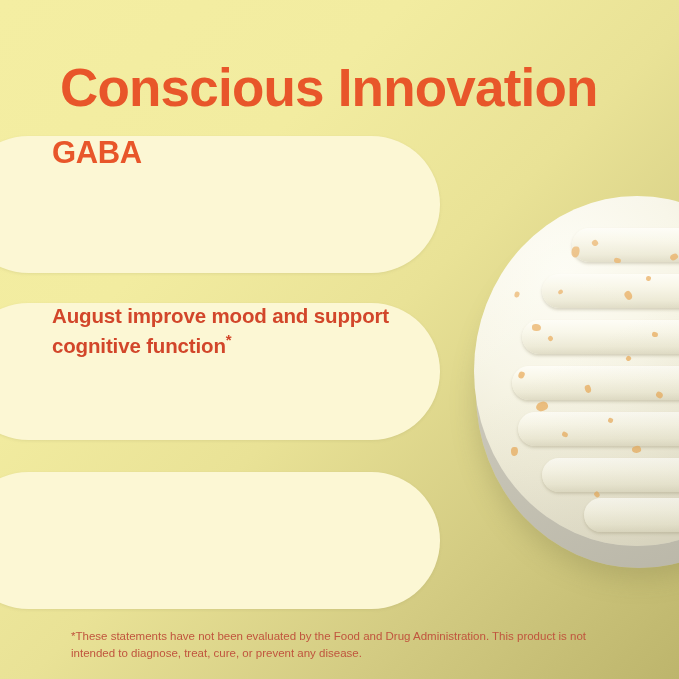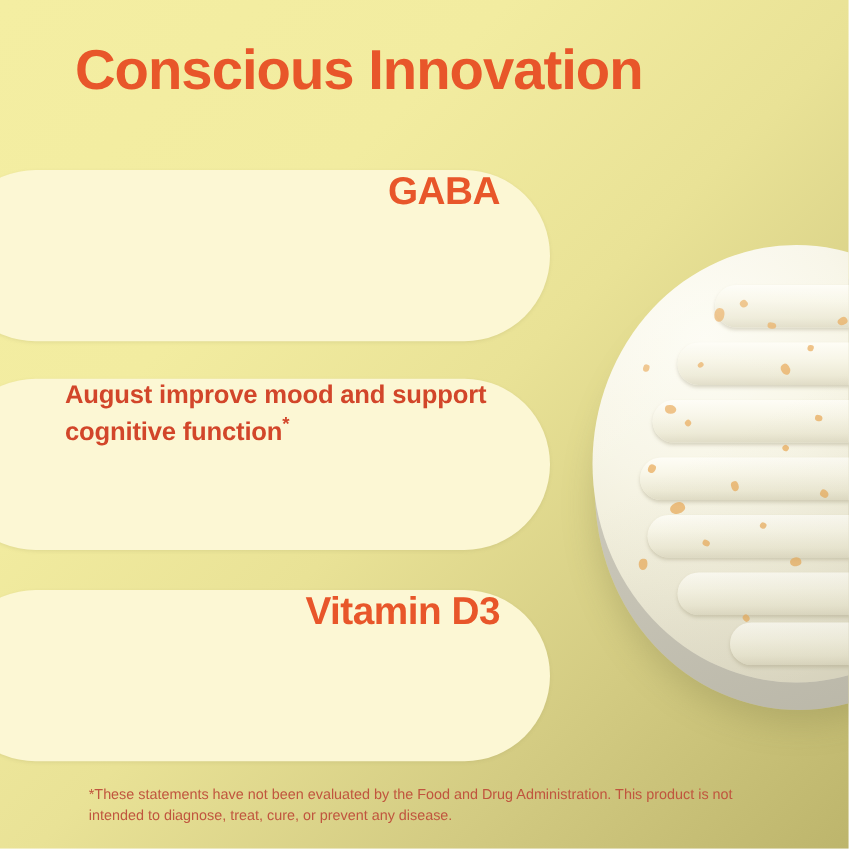--- a/index.html
+++ b/index.html
@@ -20,23 +20,23 @@
         #F2ECA0 30%,
         #E9E296 52%,
         #D3CB82 76%,
         #BDB56C 100%);
     overflow:hidden;
   }
 
   
   .headline {
     position:absolute;
-    left:60px; top:32px;
+    left:60px; top:60px;
     width:600px;
-    font-size:45px;
+    font-size:53px;
     font-weight:bold;
     letter-spacing:-0.8px;
     color:#E8562A;
     line-height:1.05;
     white-space:nowrap;
   }
 
   
   .card {
     position:absolute;
@@ -49,21 +49,21 @@
   #card-0 { top:136px; height:137px; }
   #card-1 { top:303px; height:137px; }
   #card-2 { top:472px; height:137px; }
 
   .card-inner {
     position:absolute;
     left:92px; top:0;
     right:40px; height:100%;
     display:flex;
     flex-direction:row;
-    justify-content:flex-end;
+    justify-content:flex-start;
   }
 
   .card-title {
     font-size:31px;
     font-weight:bold;
     color:#E8562A;
     letter-spacing:-0.4px;
     line-height:1.12;
     margin-bottom:7px;
   }
@@ -175,21 +175,20 @@
   <div class="card" id="card-1">
     <div class="card-inner">
       <div class="card-desc">
         <span>August improve mood and support cognitive function</span><span class="ast">*</span>
       </div>
     </div>
   </div>
 
   <div class="card" id="card-2">
     <div class="card-inner">
-      <div class="card-title">Vitamin D3</div>
     </div>
   </div>
 
   <div id="jar">
     <div class="jar-rim"></div>
     <div class="jar-lid">
       <div class="slats">
         <div class="slat s0"></div>
         <div class="slat s1"></div>
         <div class="slat s2"></div>

